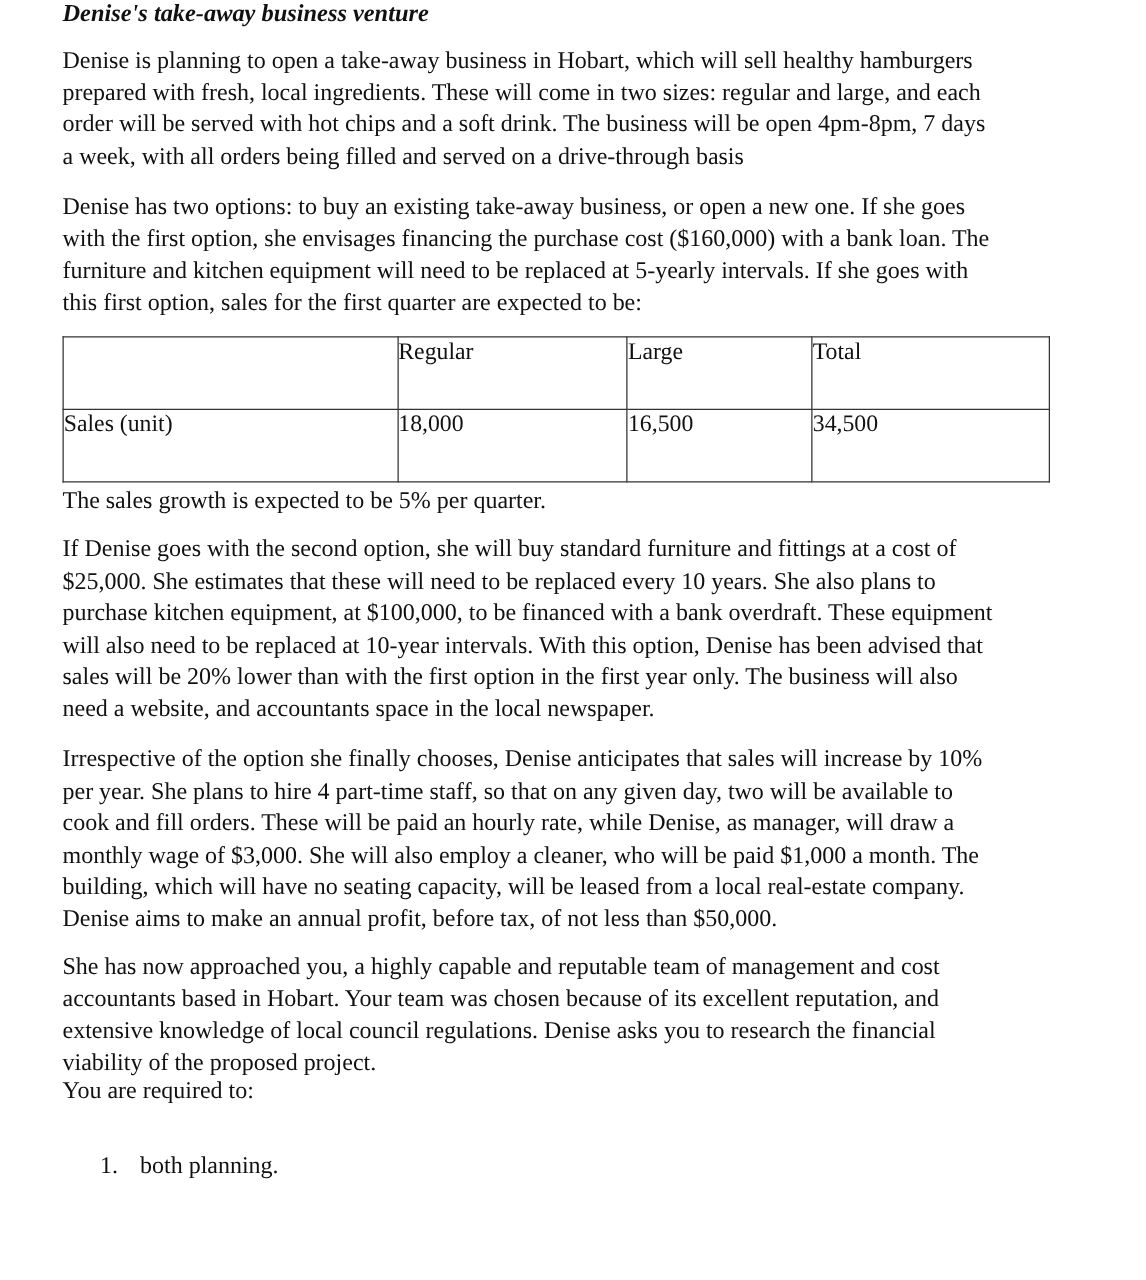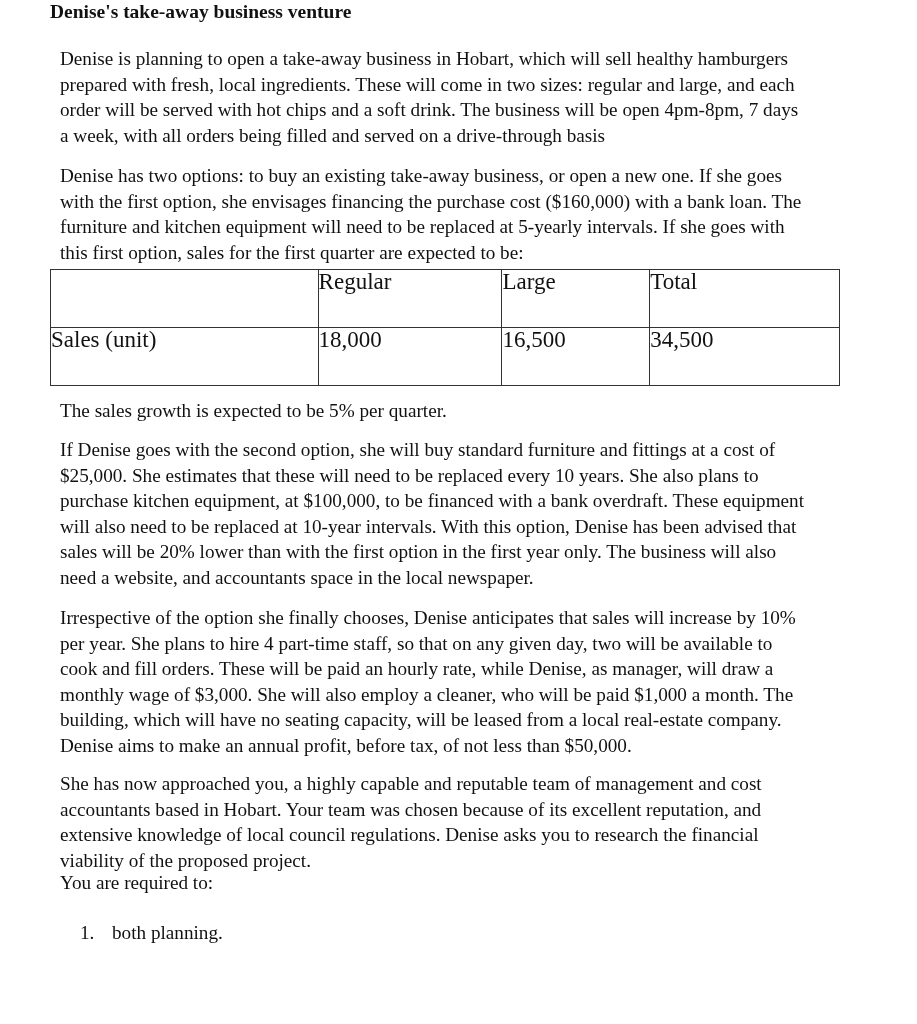--- a/index.html
+++ b/index.html
@@ -4,38 +4,38 @@
   <style>
     html, body { margin: 0; padding: 0; background: #ffffff; }
     body {
       width: 917px; height: 1024px; overflow: hidden; position: relative;
       font-family: "Liberation Serif", "DejaVu Serif", serif;
       color: #111111;
     }
     .page { position: absolute; left: 50px; top: 0; width: 800px; }
     .title {
       position: absolute; left: 0; top: 0px;
-      font-weight: bold; font-size: 19.5px; line-height: 24px; white-space: nowrap;
+      font-weight: bold; font-size: 19.5px; line-height: 24px; white-space: nowrap; font-style: italic;
     }
     .para {
       position: absolute; left: 0; width: 800px;
-      font-size: 19.2px; line-height: 25.6px; margin: 10px;
+      font-size: 19.2px; line-height: 25.6px; margin: 0;
     }
     .line { display: block; white-space: nowrap; }
     .p1 { top: 36px; }
     .p2 { top: 153px; }
     .growth { top: 388px; }
     .p3 { top: 427px; }
     .p4 { top: 595px; }
     .p5 { top: 761px; font-family: Liberation Serif, serif; }
     .req { top: 860px; }
     table.sales {
       position: absolute; left: 0; top: 269px;
       border-collapse: collapse; width: 790px;
-      font-size: 23px;
+      font-size: 19px;
     }
     table.sales td {
       border: 1px solid #333333; vertical-align: top;
       padding: 0 0 0 0px; height: 57px; line-height: 24px;
     }
     table.sales td.c0 { width: 267px; }
     table.sales td.c1 { width: 183px; }
     table.sales td.c2 { width: 147px; }
     table.sales td.c3 { width: 189px; }
     .list {

